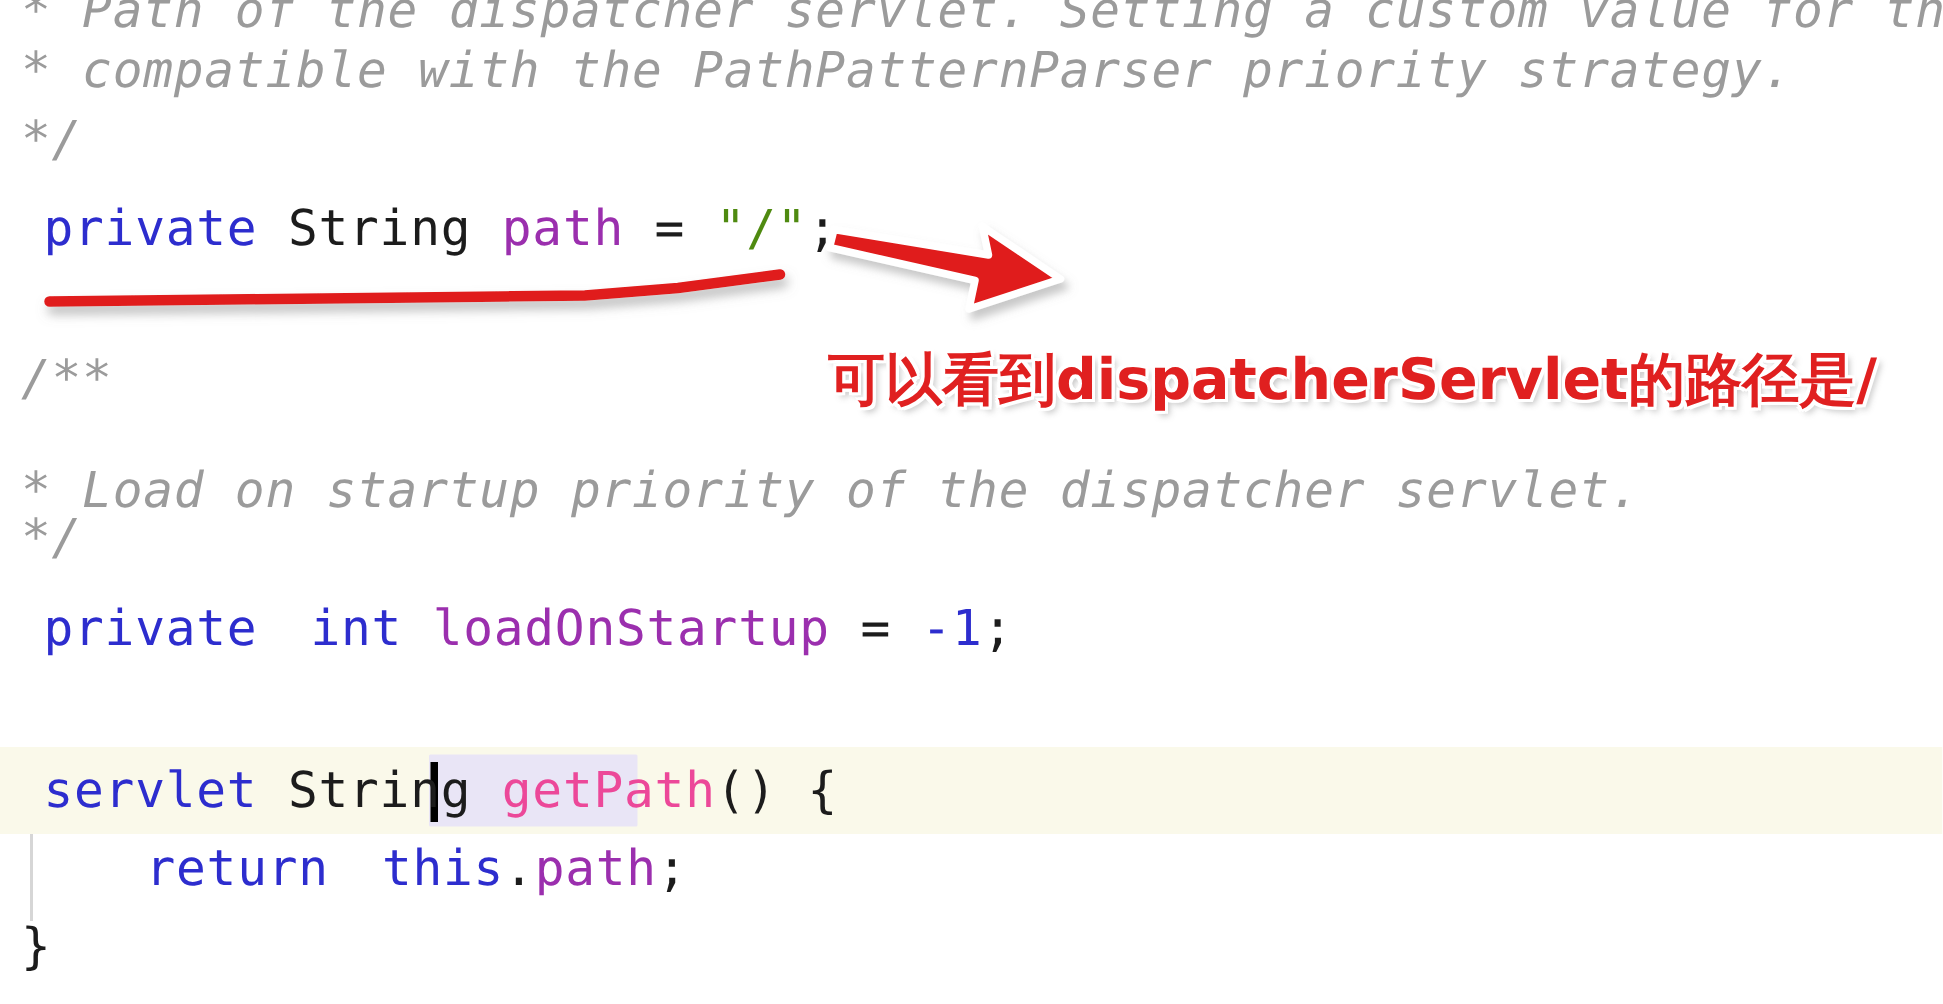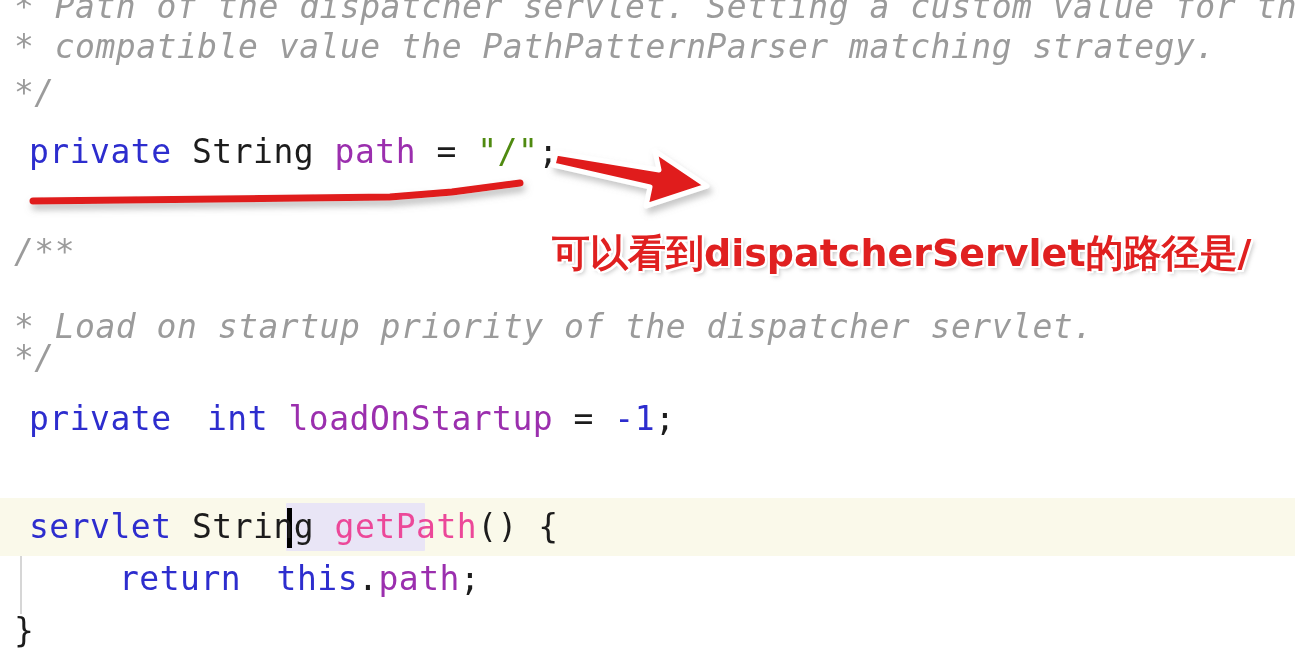--- a/index.html
+++ b/index.html
@@ -107,41 +107,41 @@
 <body>
 
 <div id="editor">
 
   <div class="line-highlight" style="top:498px; height:58px;"></div>
 
   <div class="indent-guide" style="left:20px; top:556px; height:58px;"></div>
 
   <div class="code-line comment" style="top:-18px;">* Path of the dispatcher servlet. Setting a custom value for thi</div>
 
-  <div class="code-line comment" style="top:22px;">* compatible value the PathPatternParser matching strategy.</div>
+  <div class="code-line comment" style="top:22px;">* compatible with the PathPatternParser priority strategy.</div>
 
   <div class="code-line comment" style="top:68px;">*/</div>
 
   <div class="code-line" style="top:127px;"><span class="kw">private</span><span> </span><span class="type">String</span><span> </span><span class="field">path</span><span> </span><span class="punct">=</span><span> </span><span class="str">"/"</span><span class="punct">;</span></div>
 
   <div class="code-line comment" style="top:227px;">/**</div>
 
   <div class="code-line comment" style="top:286px;margin-top:16px;">* Load on startup priority of the dispatcher servlet.</div>
 
   <div class="code-line comment" style="top:333px;">*/</div>
 
   <div class="code-line" style="top:394px;"><span class="kw">private</span><span> </span><span class="kw">int</span><span> </span><span class="field">loadOnStartup</span><span> </span><span class="punct">=</span><span> </span><span class="num">-1</span><span class="punct">;</span></div>
 
   <div class="occurrence-highlight" style="left:286px; top:503px; width:139px; height:48px;"></div>
 
   <div class="caret" style="left:287px; top:508px; height:40px;"></div>
 
   <div class="code-line" style="top:502px;"><span class="kw">servlet</span><span> </span><span class="type">String</span><span> </span><span class="method">getPath</span><span class="punct">()</span><span> </span><span class="punct">{</span></div>
 
-  <div class="code-line" style="top:554px; padding-left:104px;"><span class="kw">return</span><span> </span><span class="kw">this</span><span class="punct">.</span><span class="field">path</span><span class="punct">;</span></div>
+  <div class="code-line" style="top:554px; padding-left:82px;"><span class="kw">return</span><span> </span><span class="kw">this</span><span class="punct">.</span><span class="field">path</span><span class="punct">;</span></div>
 
   <div class="code-line" style="top:606px;">}</div>
 
 </div>
 
 <div id="annotations">
 
   <svg width="1295" height="669" style="position:absolute; left:0; top:0;">
     <defs>
       <filter id="softshadow" x="-30%" y="-60%" width="170%" height="260%">

